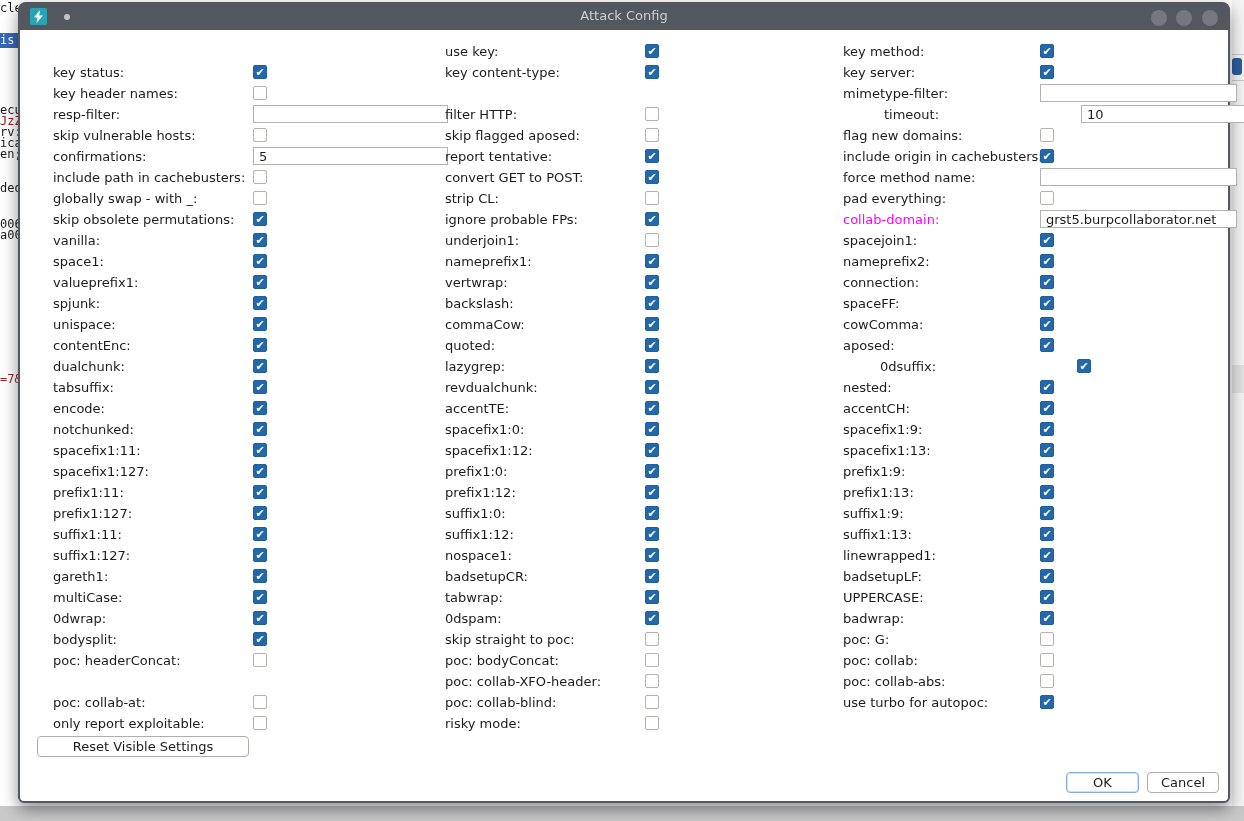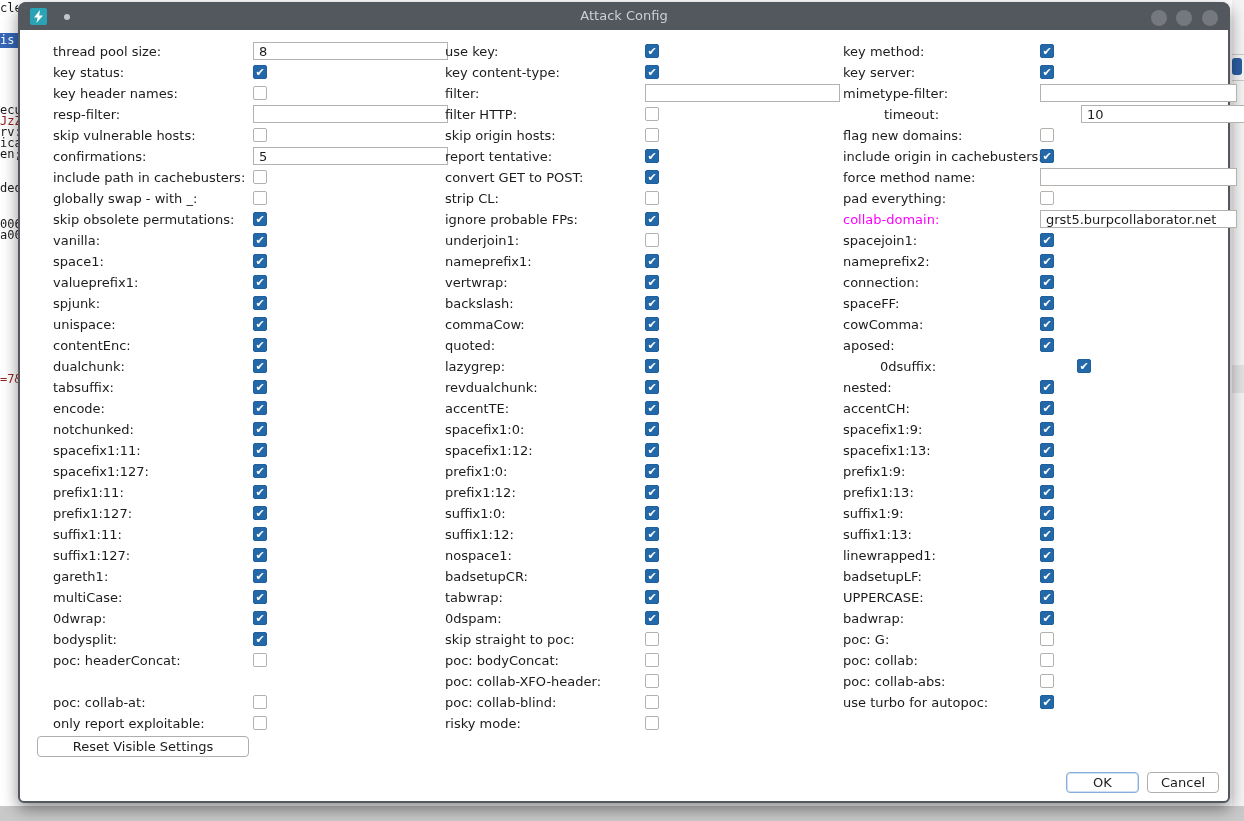--- a/index.html
+++ b/index.html
@@ -88,24 +88,20 @@
           </svg>
       </span>
       <span class="dot"></span>
       <span class="title">Attack Config</span>
       <span class="win-circle wc1"></span>
       <span class="win-circle wc2"></span>
       <span class="win-circle wc3"></span>
     </div>
 
     <div class="settings-col colA">
-        <div class="row" style="top: 0px;">
-          <span class="lbl">thread pool size:</span>
-          <input class="txt" value="8" style="">
-        </div>
         <div class="row" style="top: 21px;">
           <span class="lbl">key status:</span>
           <span class="cb on">✔</span>
         </div>
         <div class="row" style="top: 42px;">
           <span class="lbl">key header names:</span>
           <span class="cb off"></span>
         </div>
         <div class="row" style="top: 63px;">
           <span class="lbl">resp-filter:</span>
@@ -226,30 +222,26 @@
       </div>
     <div class="settings-col colB">
         <div class="row" style="top: 0px;">
           <span class="lbl">use key:</span>
           <span class="cb on">✔</span>
         </div>
         <div class="row" style="top: 21px;">
           <span class="lbl">key content-type:</span>
           <span class="cb on">✔</span>
         </div>
-        <div class="row" style="top: 42px;">
-          <span class="lbl">filter:</span>
-          <input class="txt" style="">
-        </div>
         <div class="row" style="top: 63px;">
           <span class="lbl">filter HTTP:</span>
           <span class="cb off"></span>
         </div>
         <div class="row" style="top: 84px;">
-          <span class="lbl">skip origin hosts:</span>
+          <span class="lbl">skip flagged aposed:</span>
           <span class="cb off"></span>
         </div>
         <div class="row" style="top: 105px;">
           <span class="lbl">report tentative:</span>
           <span class="cb on">✔</span>
         </div>
         <div class="row" style="top: 126px;">
           <span class="lbl">convert GET to POST:</span>
           <span class="cb on">✔</span>
         </div>

